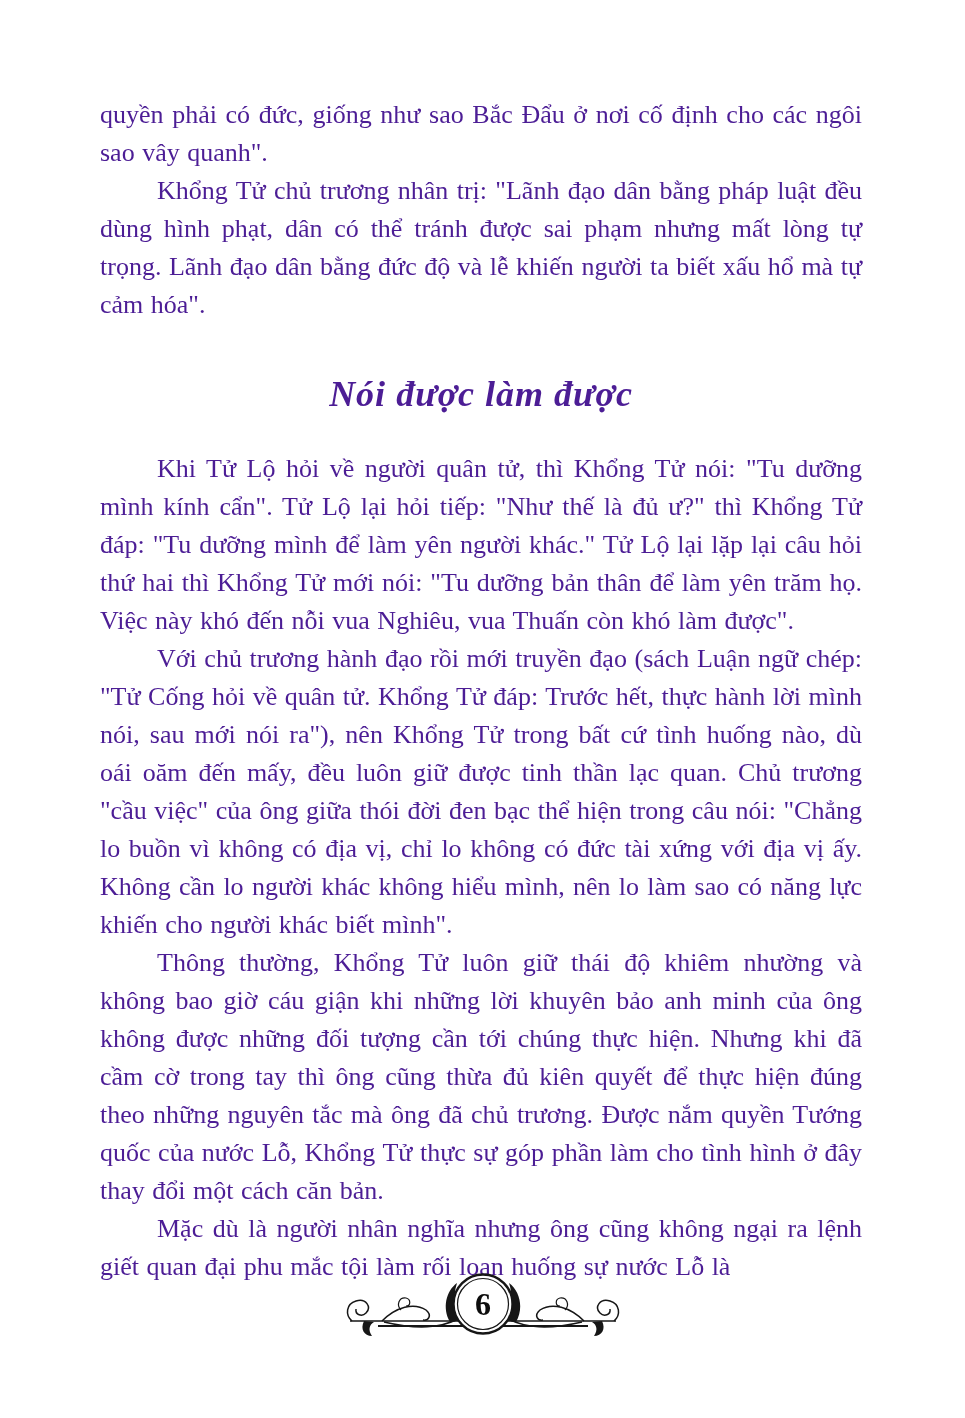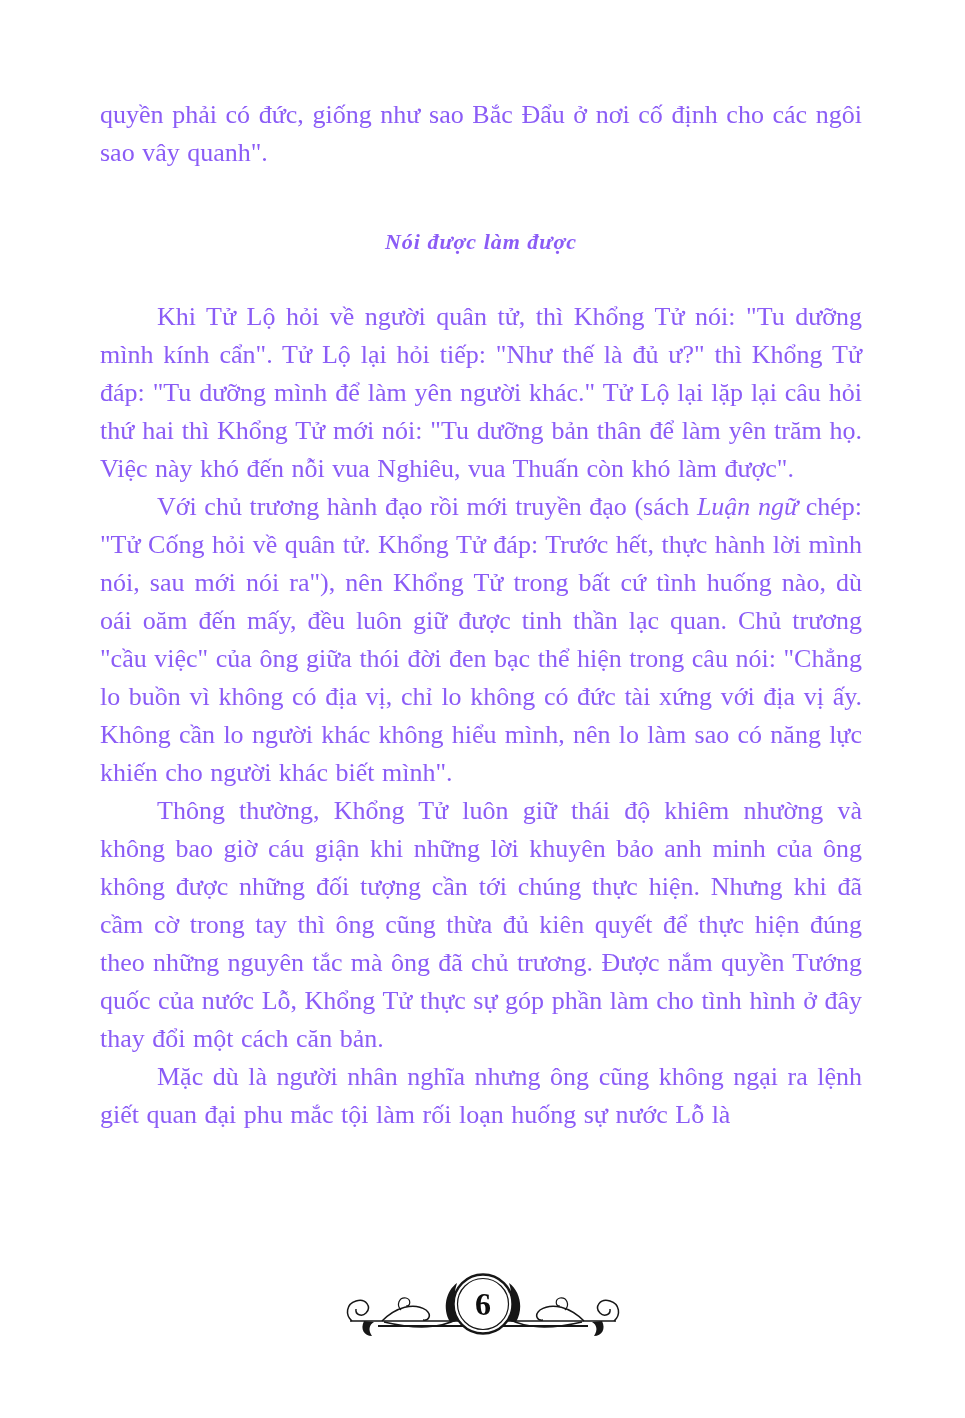--- a/index.html
+++ b/index.html
@@ -5,21 +5,21 @@
   html, body {
     margin: 0;
     padding: 0;
     background: #ffffff;
   }
   .page {
     position: relative;
     width: 965px;
     height: 1418px;
     background: #ffffff;
-    color: #8b5cf6;
+    color: #4c1d95;
     font-family: "Liberation Serif", serif;
     overflow: hidden;
   }
   .text-block {
     position: absolute;
     left: 100px;
     top: 96px;
     width: 762px;
   }
   .para {
@@ -28,30 +28,29 @@
     line-height: 38px;
     text-align: justify;
     text-indent: 57px;
     word-spacing: 1px;
   }
   .para.no-indent {
     text-indent: 0;
   }
   .heading {
     margin: 50px 0 36px 0;
-    font-size: 22px;
+    font-size: 36px;
     line-height: 40px;
     font-weight: bold;
     font-style: italic;
     text-align: center;
     text-indent: 0;
     letter-spacing: 1px;
   }
   .italic {
-    font-style: italic;
   }
   .ornament {
     position: absolute;
     left: 0;
     top: 1264px;
     width: 100%;
     display: flex;
     justify-content: center;
   }
   .ornament svg {
@@ -59,20 +58,21 @@
   }
 </style>
 </head>
 <body>
 
 <div class="page">
 
   <div class="text-block">
     <p class="para no-indent">quyền phải có đức, giống như sao Bắc Đẩu ở nơi cố định cho các ngôi sao vây quanh".</p>
 
+    <p class="para">Khổng Tử chủ trương nhân trị: "Lãnh đạo dân bằng pháp luật đều dùng hình phạt, dân có thể tránh được sai phạm nhưng mất lòng tự trọng. Lãnh đạo dân bằng đức độ và lễ khiến người ta biết xấu hổ mà tự cảm hóa".</p>
 
     <h2 class="heading">Nói được làm được</h2>
 
     <p class="para">Khi Tử Lộ hỏi về người quân tử, thì Khổng Tử nói: "Tu dưỡng mình kính cẩn". Tử Lộ lại hỏi tiếp: "Như thế là đủ ư?" thì Khổng Tử đáp: "Tu dưỡng mình để làm yên người khác." Tử Lộ lại lặp lại câu hỏi thứ hai thì Khổng Tử mới nói: "Tu dưỡng bản thân để làm yên trăm họ. Việc này khó đến nỗi vua Nghiêu, vua Thuấn còn khó làm được".</p>
 
     <p class="para"><span>Với chủ trương hành đạo rồi mới truyền đạo (sách </span><span class="italic">Luận ngữ</span><span> chép: "Tử Cống hỏi về quân tử. Khổng Tử đáp: Trước hết, thực hành lời mình nói, sau mới nói ra"), nên Khổng Tử trong bất cứ tình huống nào, dù oái oăm đến mấy, đều luôn giữ được tinh thần lạc quan. Chủ trương "cầu việc" của ông giữa thói đời đen bạc thể hiện trong câu nói: "Chẳng lo buồn vì không có địa vị, chỉ lo không có đức tài xứng với địa vị ấy. Không cần lo người khác không hiểu mình, nên lo làm sao có năng lực khiến cho người khác biết mình".</span></p>
 
     <p class="para">Thông thường, Khổng Tử luôn giữ thái độ khiêm nhường và không bao giờ cáu giận khi những lời khuyên bảo anh minh của ông không được những đối tượng cần tới chúng thực hiện. Nhưng khi đã cầm cờ trong tay thì ông cũng thừa đủ kiên quyết để thực hiện đúng theo những nguyên tắc mà ông đã chủ trương. Được nắm quyền Tướng quốc của nước Lỗ, Khổng Tử thực sự góp phần làm cho tình hình ở đây thay đổi một cách căn bản.</p>
 
     <p class="para">Mặc dù là người nhân nghĩa nhưng ông cũng không ngại ra lệnh giết quan đại phu mắc tội làm rối loạn huống sự nước Lỗ là</p>

